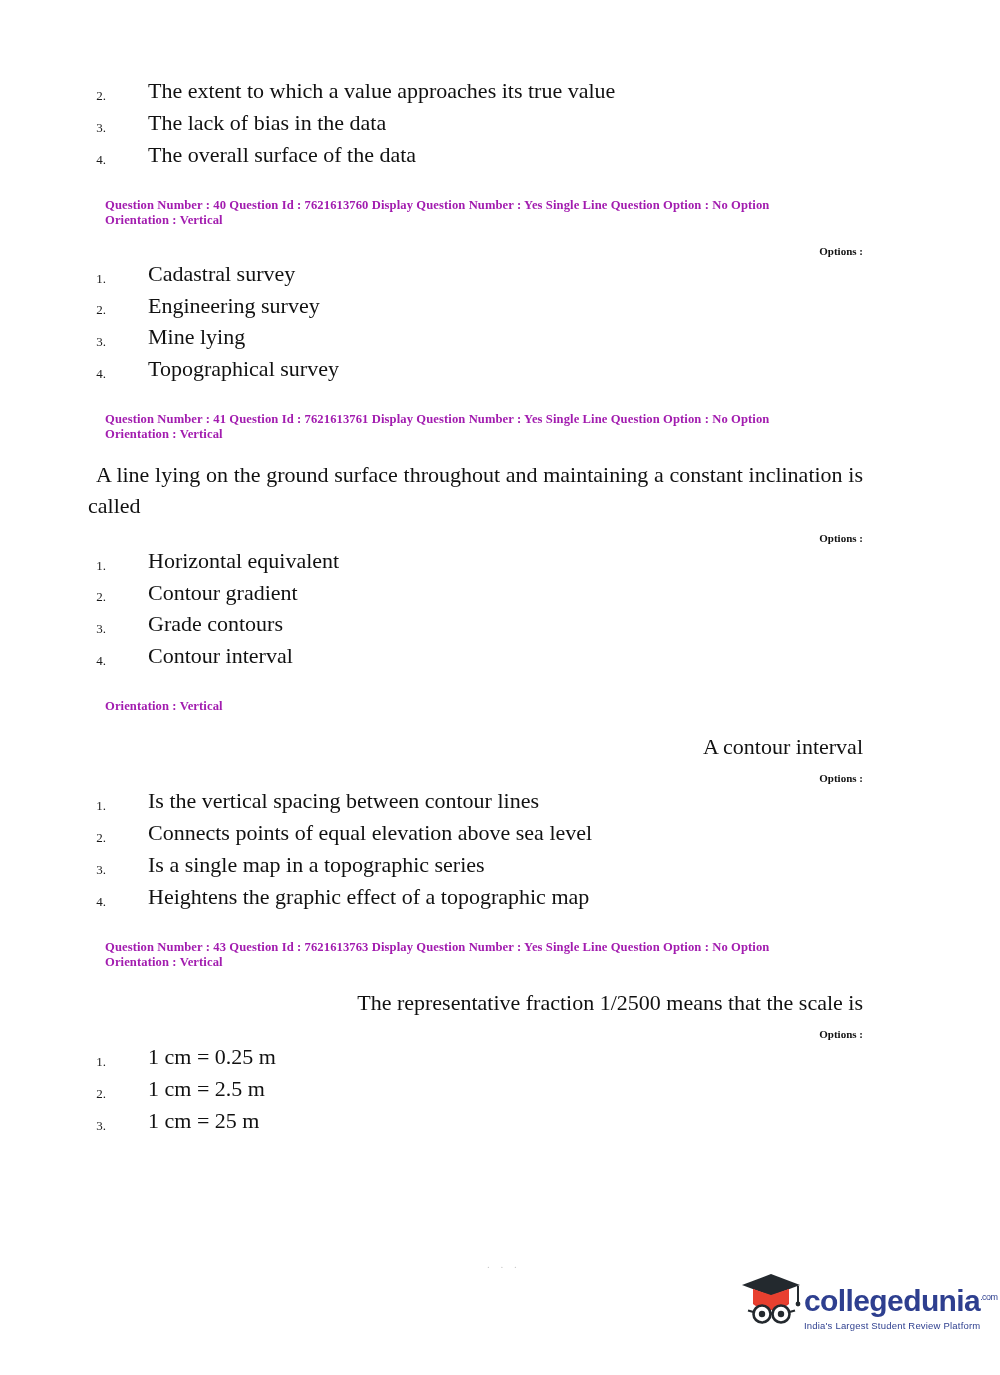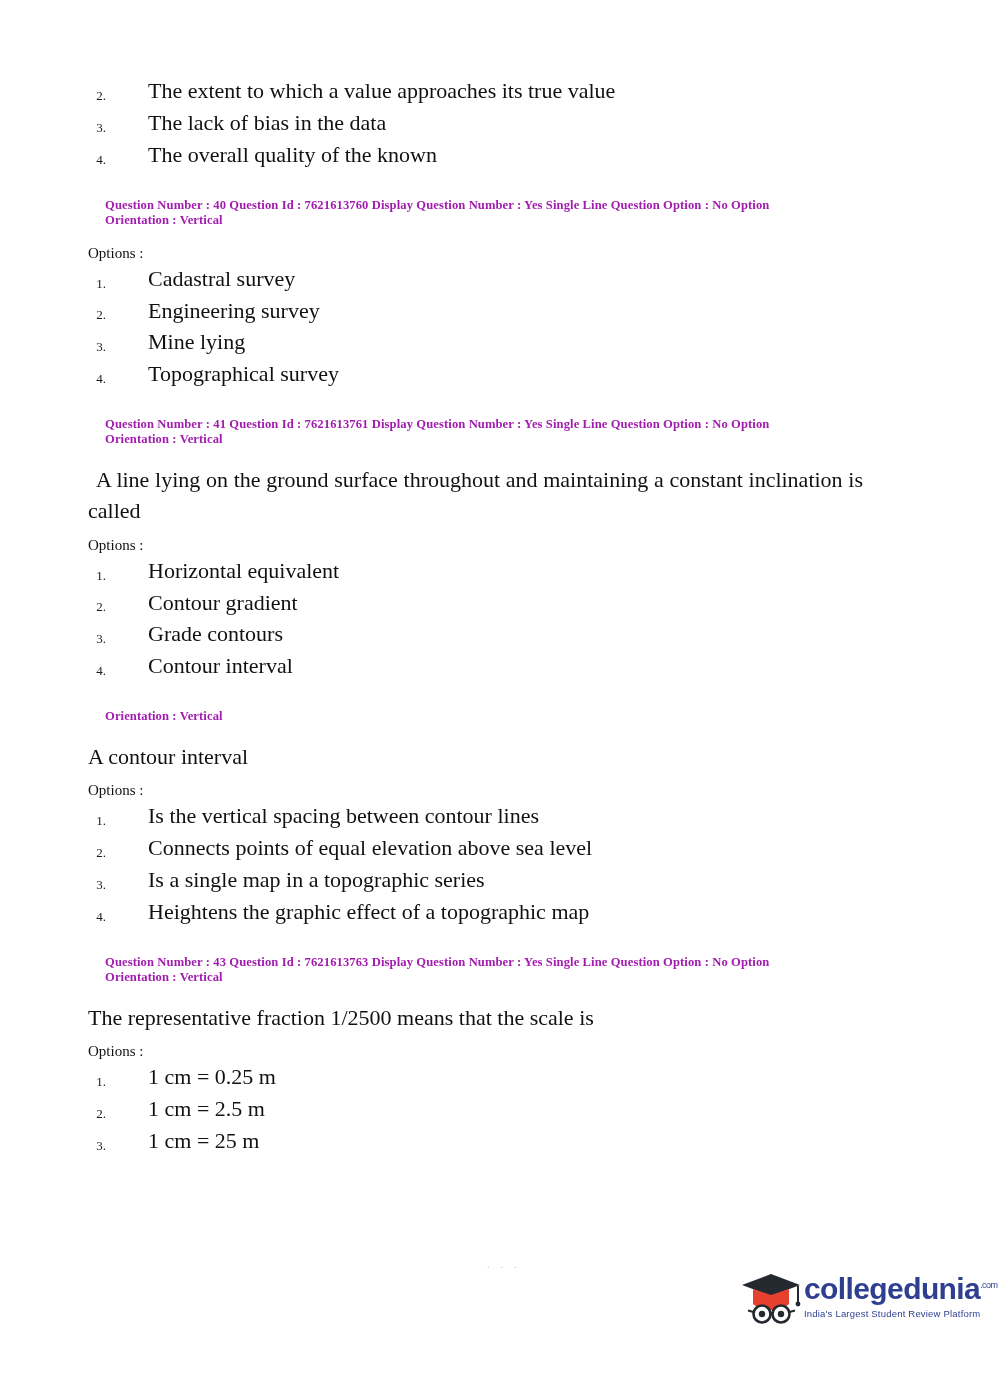--- a/index.html
+++ b/index.html
@@ -66,27 +66,28 @@
 
   .qtext {
     font-size: 22px;
     line-height: 1.42;
     color: #111;
     margin: 6px 0 0 0;
     text-align: justify;
     text-justify: inter-word;
   }
   .qtext.indent { text-indent: 8px; }
-  .qtext.nojust { text-align: left; }
+  .qtext.nojust { text-align: right; }
 
   .optlabel {
-    font-weight: normal;
-    font-size: 15px;
+    font-weight: bold;
+    font-size: 11px;
     margin: 10px 0 4px 0;
     color: #111;
+    text-align: right;
   }
 
   .block { margin-bottom: 0; }
   .gap-before { margin-top: 30px; }
 
   
   .artifact {
     position: absolute;
     left: 487px;
     top: 1258px;
@@ -109,21 +110,21 @@
   .logo-mark {
     position: absolute;
     left: 0;
     top: 6px;
     width: 62px;
     height: 62px;
   }
   .logo-text {
     position: absolute;
     left: 64px;
-    top: 12px;
+    top: 24px;
     width: 170px;
   }
   .logo-word {
     font-family: "Liberation Sans", sans-serif;
     font-size: 30px;
     font-weight: bold;
     color: #2e3f8f;
     letter-spacing: -0.6px;
     line-height: 1;
     white-space: nowrap;
@@ -153,21 +154,21 @@
       <div class="opt">
         <span class="num">2.</span>
         <span class="txt">The extent to which a value approaches its true value</span>
       </div>
       <div class="opt">
         <span class="num">3.</span>
         <span class="txt">The lack of bias in the data</span>
       </div>
       <div class="opt">
         <span class="num">4.</span>
-        <span class="txt">The overall quality of the known</span>
+        <span class="txt">The overall surface of the data</span>
       </div>
     </div>
 
     <div class="block gap-before">
       <div class="qmeta">
         <span>Question Number : 40 Question Id : 7621613760 Display Question Number : Yes Single Line Question Option : No  Option</span>
         <span class="l2">Orientation : Vertical</span>
       </div>
       <div class="optlabel">Options :</div>
       <div class="opt">

